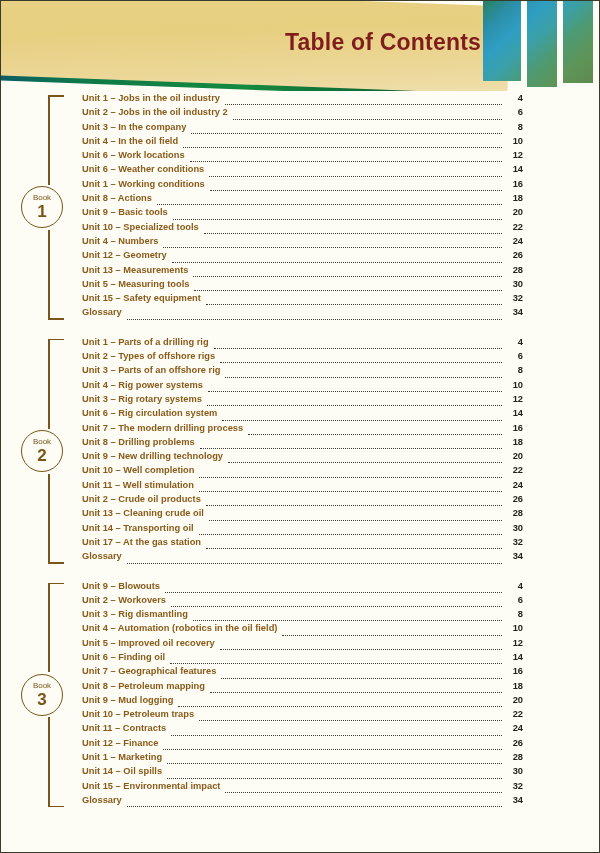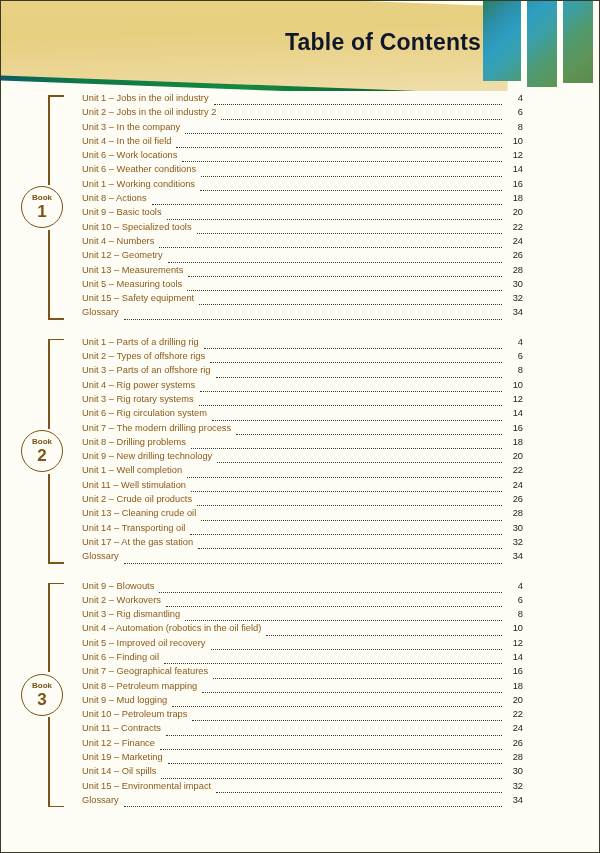--- a/index.html
+++ b/index.html
@@ -49,21 +49,21 @@
     background: linear-gradient(90deg, #0b5a66 0%, #0e7a48 18%, #14893f 48%, #0f5e30 80%, #123c1e 100%);
     transform: rotate(2.15deg);
     transform-origin: left top;
   }
   .header-title {
     position: absolute;
     right: 120px;
     top: 28px;
     font-size: 23px;
     font-weight: bold;
-    color: #0f172a;
+    color: #7f1d1d;
     letter-spacing: 0.2px;
     white-space: nowrap;
   }
 
   .stripes {
     position: absolute;
     right: 0;
     top: 0;
     width: 120px;
     height: 90px;
@@ -142,39 +142,39 @@
     border-radius: 50%;
     background: #fefdf5;
     display: flex;
     flex-direction: column;
     align-items: center;
     justify-content: center;
     line-height: 1;
   }
   .badge-label {
     font-size: 8px;
-    font-weight: bold;
+    font-weight: normal;
     color: #7a5418;
     margin-bottom: 1px;
   }
   .badge-number {
     font-size: 17px;
     font-weight: bold;
     color: #7a5418;
   }
 
   
   .entries { padding: 2px 0; }
 
   .entry {
     display: flex;
     align-items: baseline;
     height: 14.3px;
     font-size: 9.3px;
-    font-weight: normal;
+    font-weight: bold;
     white-space: nowrap;
   }
   .entry-title { color: #8a5a1a; }
   .entry-leader {
     flex: 1 1 auto;
     margin: 0 3px 0 5px;
     overflow: hidden;
     height: 1px;
     align-self: flex-end;
     position: relative;
@@ -355,21 +355,21 @@
                 <span class="entry-title">Unit 8 – Drilling problems</span>
                 <span class="entry-leader"></span>
                 <span class="entry-page">18</span>
               </div>
               <div class="entry">
                 <span class="entry-title">Unit 9 – New drilling technology</span>
                 <span class="entry-leader"></span>
                 <span class="entry-page">20</span>
               </div>
               <div class="entry">
-                <span class="entry-title">Unit 1 – Well completion</span>
+                <span class="entry-title">Unit 10 – Well completion</span>
                 <span class="entry-leader"></span>
                 <span class="entry-page">22</span>
               </div>
               <div class="entry">
                 <span class="entry-title">Unit 11 – Well stimulation</span>
                 <span class="entry-leader"></span>
                 <span class="entry-page">24</span>
               </div>
               <div class="entry">
                 <span class="entry-title">Unit 2 – Crude oil products</span>
@@ -466,21 +466,21 @@
                 <span class="entry-title">Unit 11 – Contracts</span>
                 <span class="entry-leader"></span>
                 <span class="entry-page">24</span>
               </div>
               <div class="entry">
                 <span class="entry-title">Unit 12 – Finance</span>
                 <span class="entry-leader"></span>
                 <span class="entry-page">26</span>
               </div>
               <div class="entry">
-                <span class="entry-title">Unit 19 – Marketing</span>
+                <span class="entry-title">Unit 1 – Marketing</span>
                 <span class="entry-leader"></span>
                 <span class="entry-page">28</span>
               </div>
               <div class="entry">
                 <span class="entry-title">Unit 14 – Oil spills</span>
                 <span class="entry-leader"></span>
                 <span class="entry-page">30</span>
               </div>
               <div class="entry">
                 <span class="entry-title">Unit 15 – Environmental impact</span>

